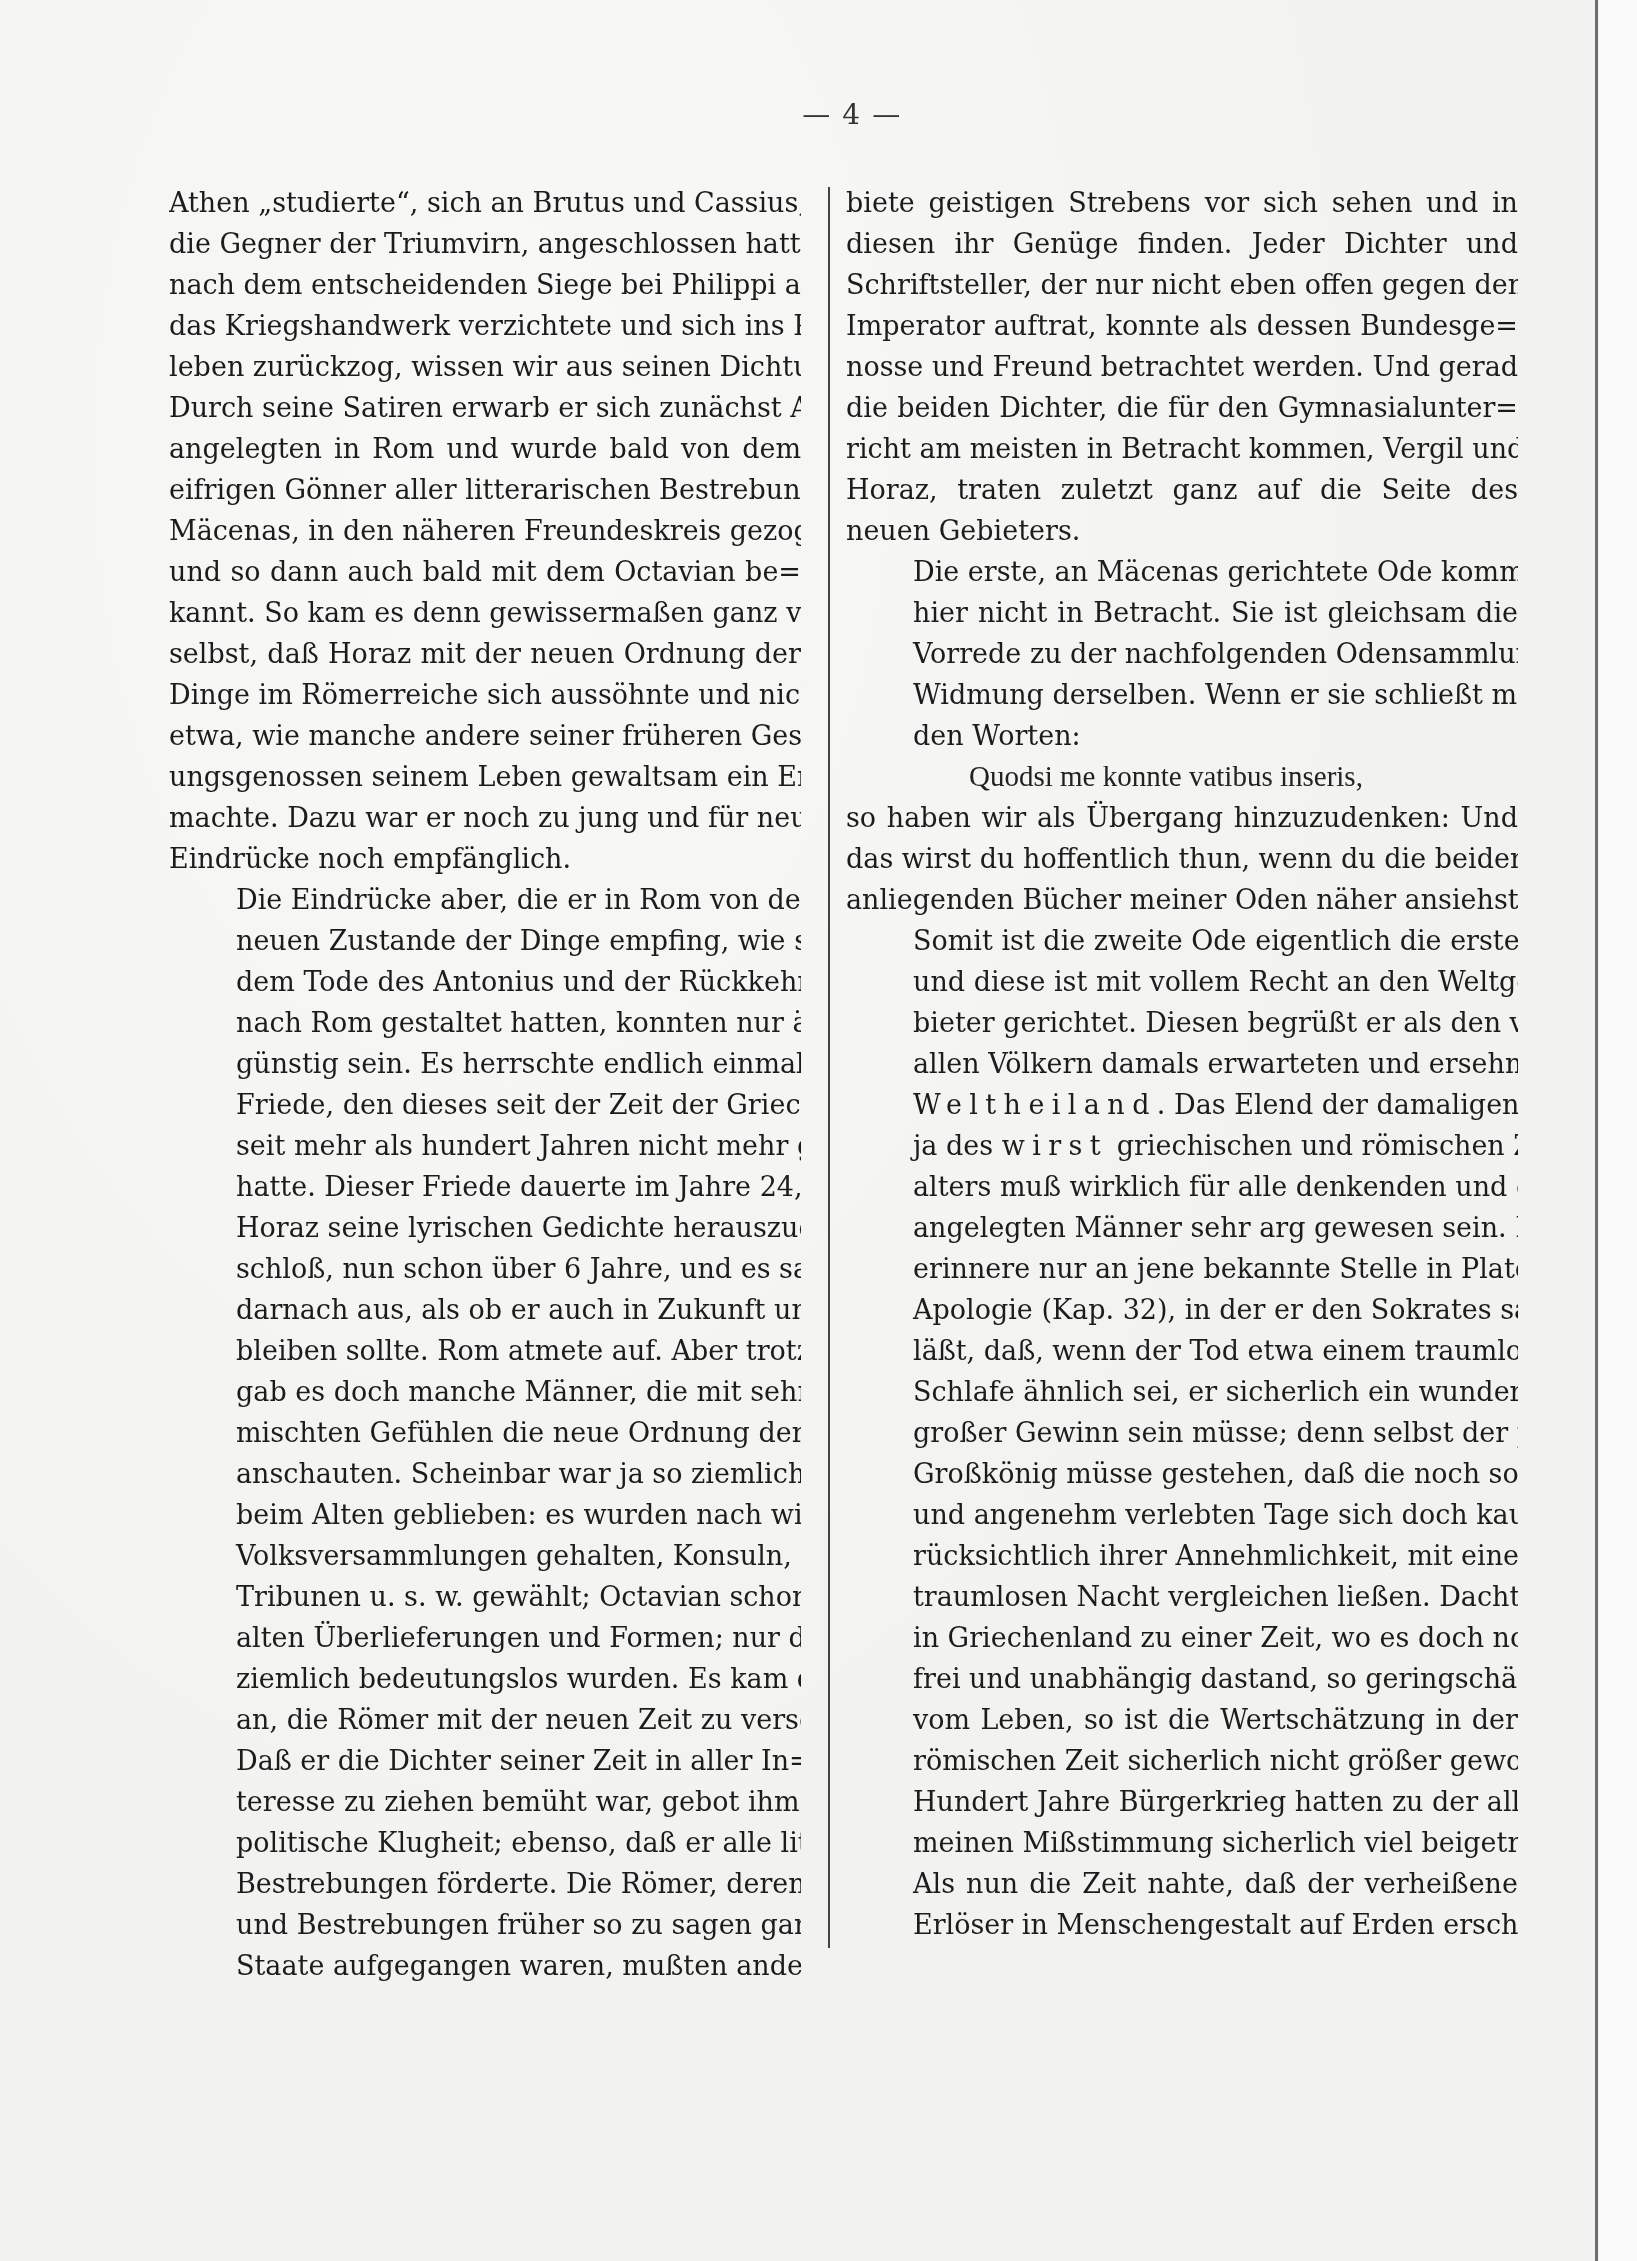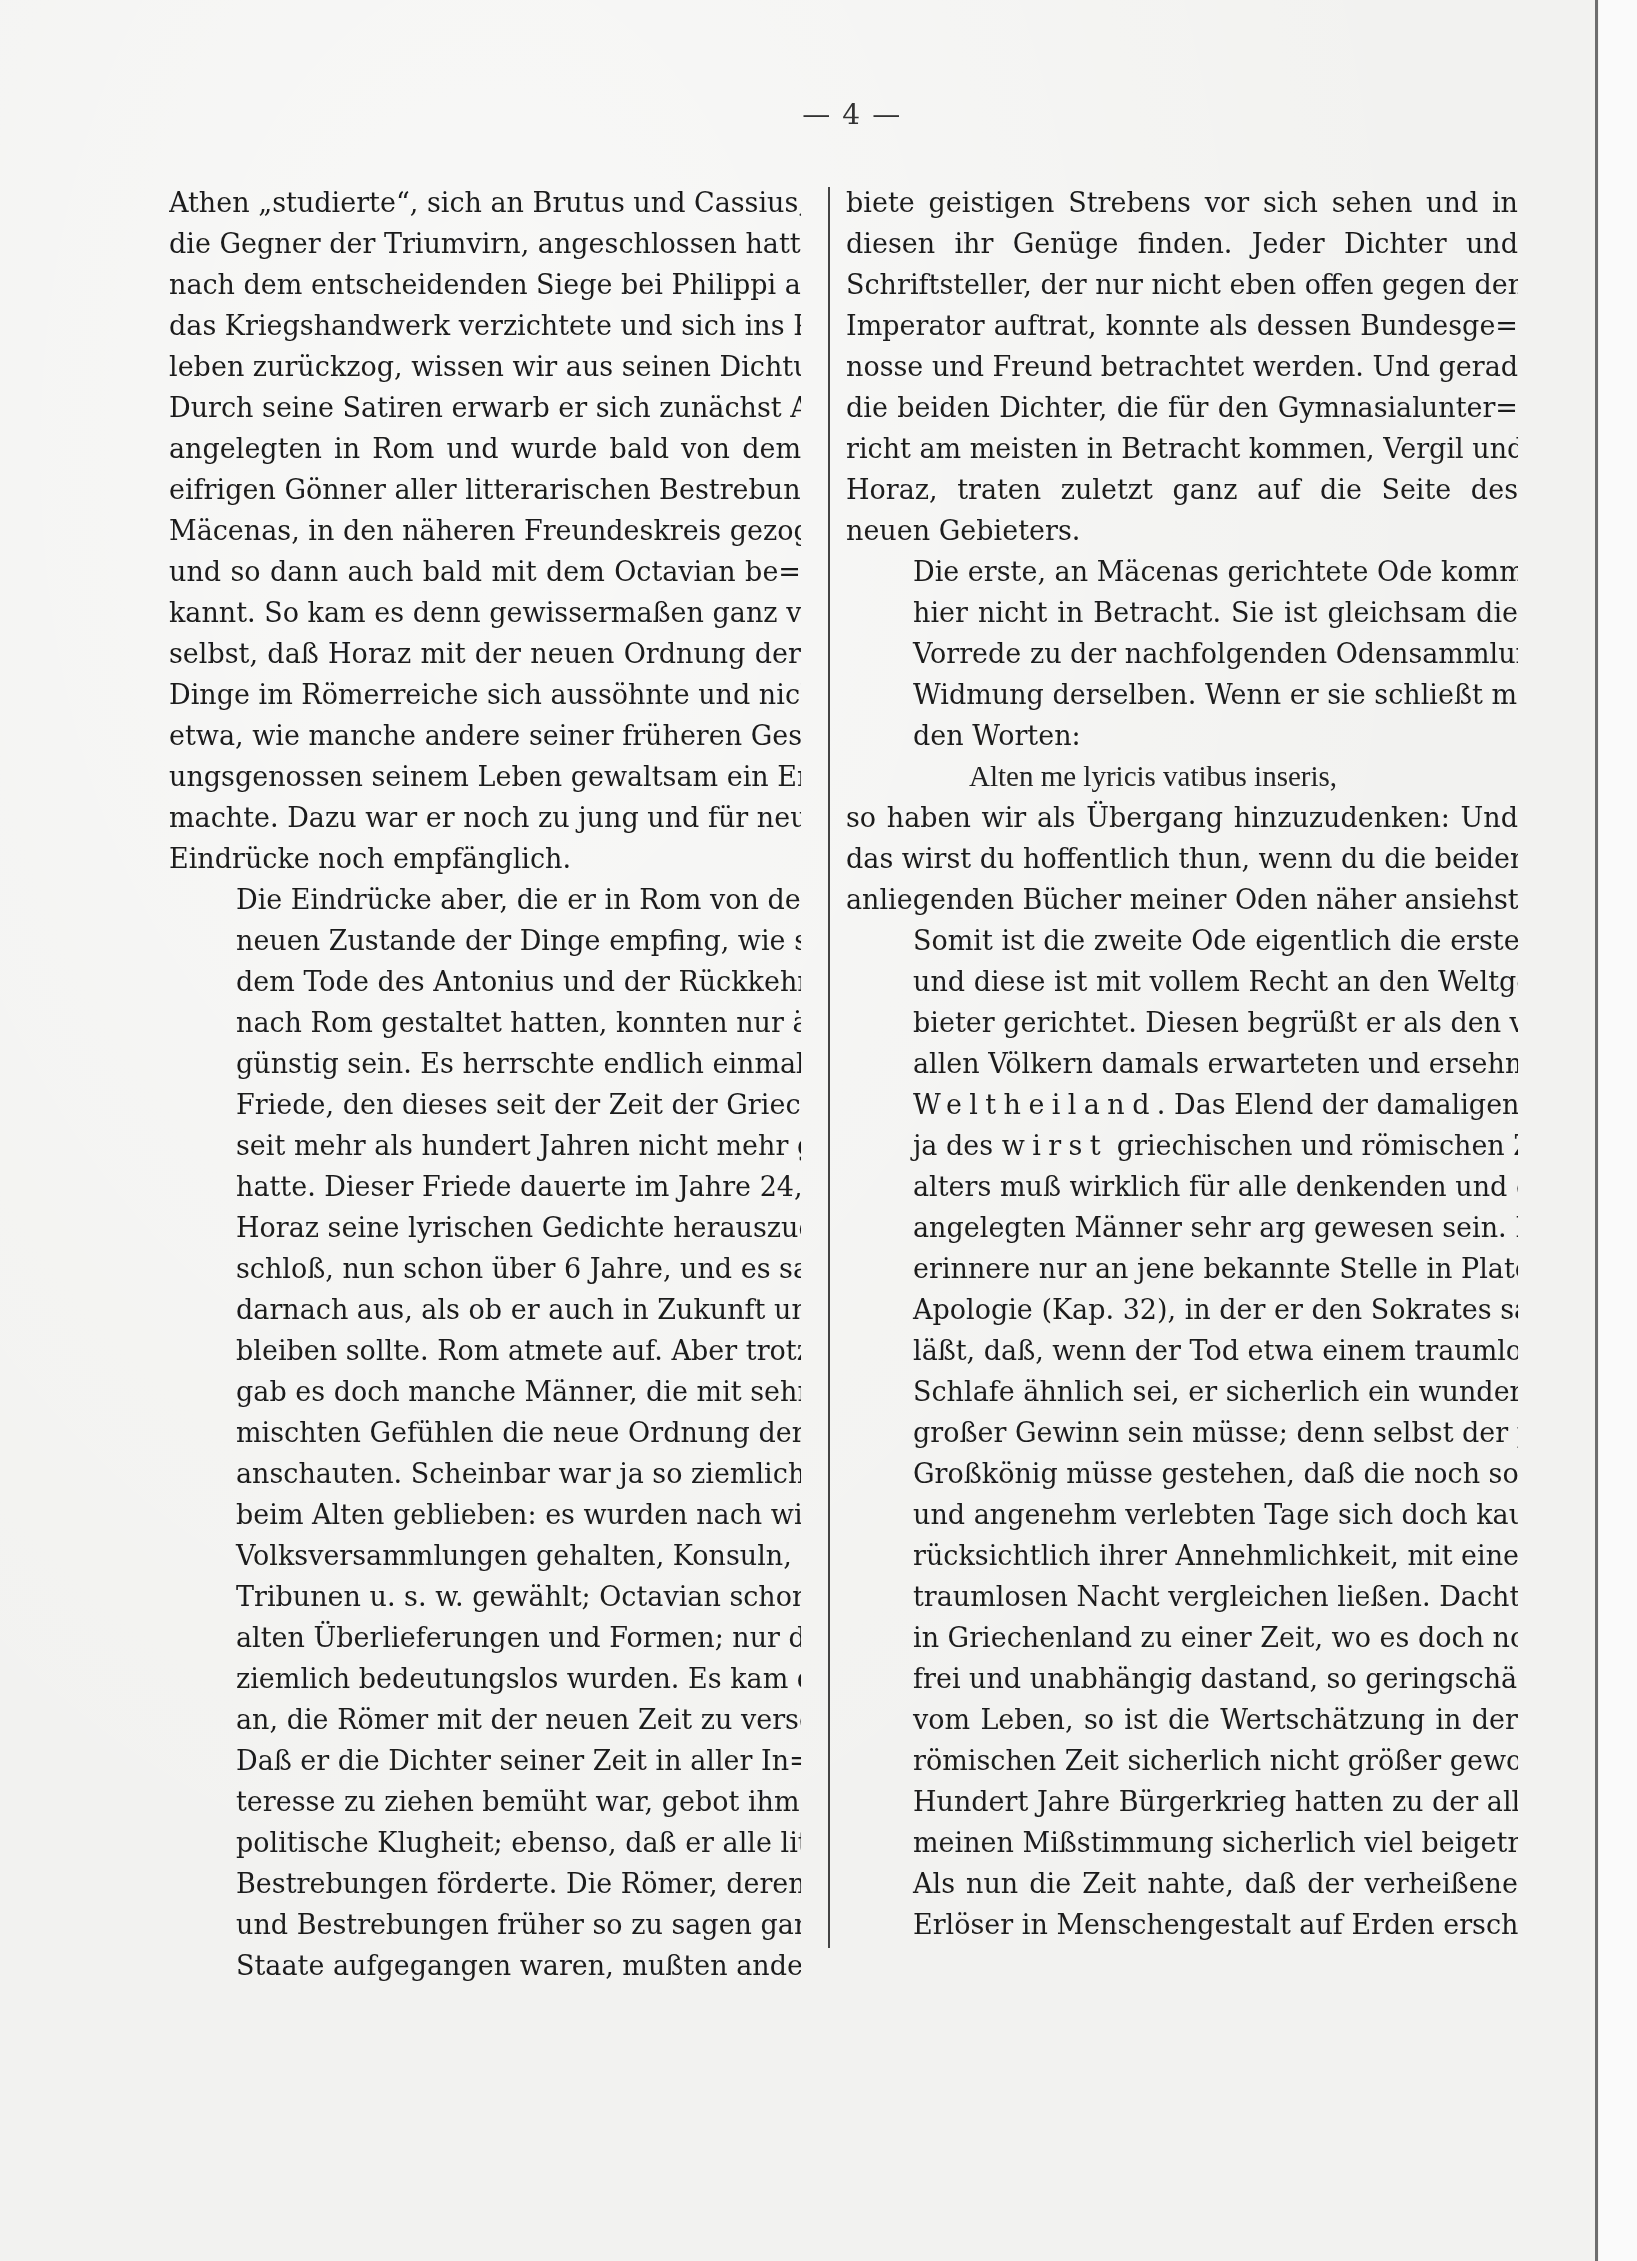--- a/index.html
+++ b/index.html
@@ -126,21 +126,21 @@
       <span class="line last">neuen Gebieters.</span>
     </div>
   <div class="para indent" id="rp2">
       <span class="line">Die erste, an Mäcenas gerichtete Ode kommt</span>
       <span class="line">hier nicht in Betracht. Sie ist gleichsam die</span>
       <span class="line">Vorrede zu der nachfolgenden Odensammlung, eine</span>
       <span class="line">Widmung derselben. Wenn er sie schließt mit</span>
       <span class="line last">den Worten:</span>
     </div>
   <div>
-    <span class="verse">Alten me lyricis vatibus inseris,</span>
+    <span class="verse">Quodsi me konnte vatibus inseris,</span>
   </div>
   <div class="para" id="rp3">
       <span class="line">so haben wir als Übergang hinzuzudenken: Und</span>
       <span class="line">das wirst du hoffentlich thun, wenn du die beiden</span>
       <span class="line last">anliegenden Bücher meiner Oden näher ansiehst.</span>
     </div>
   <div class="para indent" id="rp4">
     <span class="line">Somit ist die zweite Ode eigentlich die erste</span>
     <span class="line">und diese ist mit vollem Recht an den Weltge=</span>
     <span class="line">bieter gerichtet. Diesen begrüßt er als den von</span>

